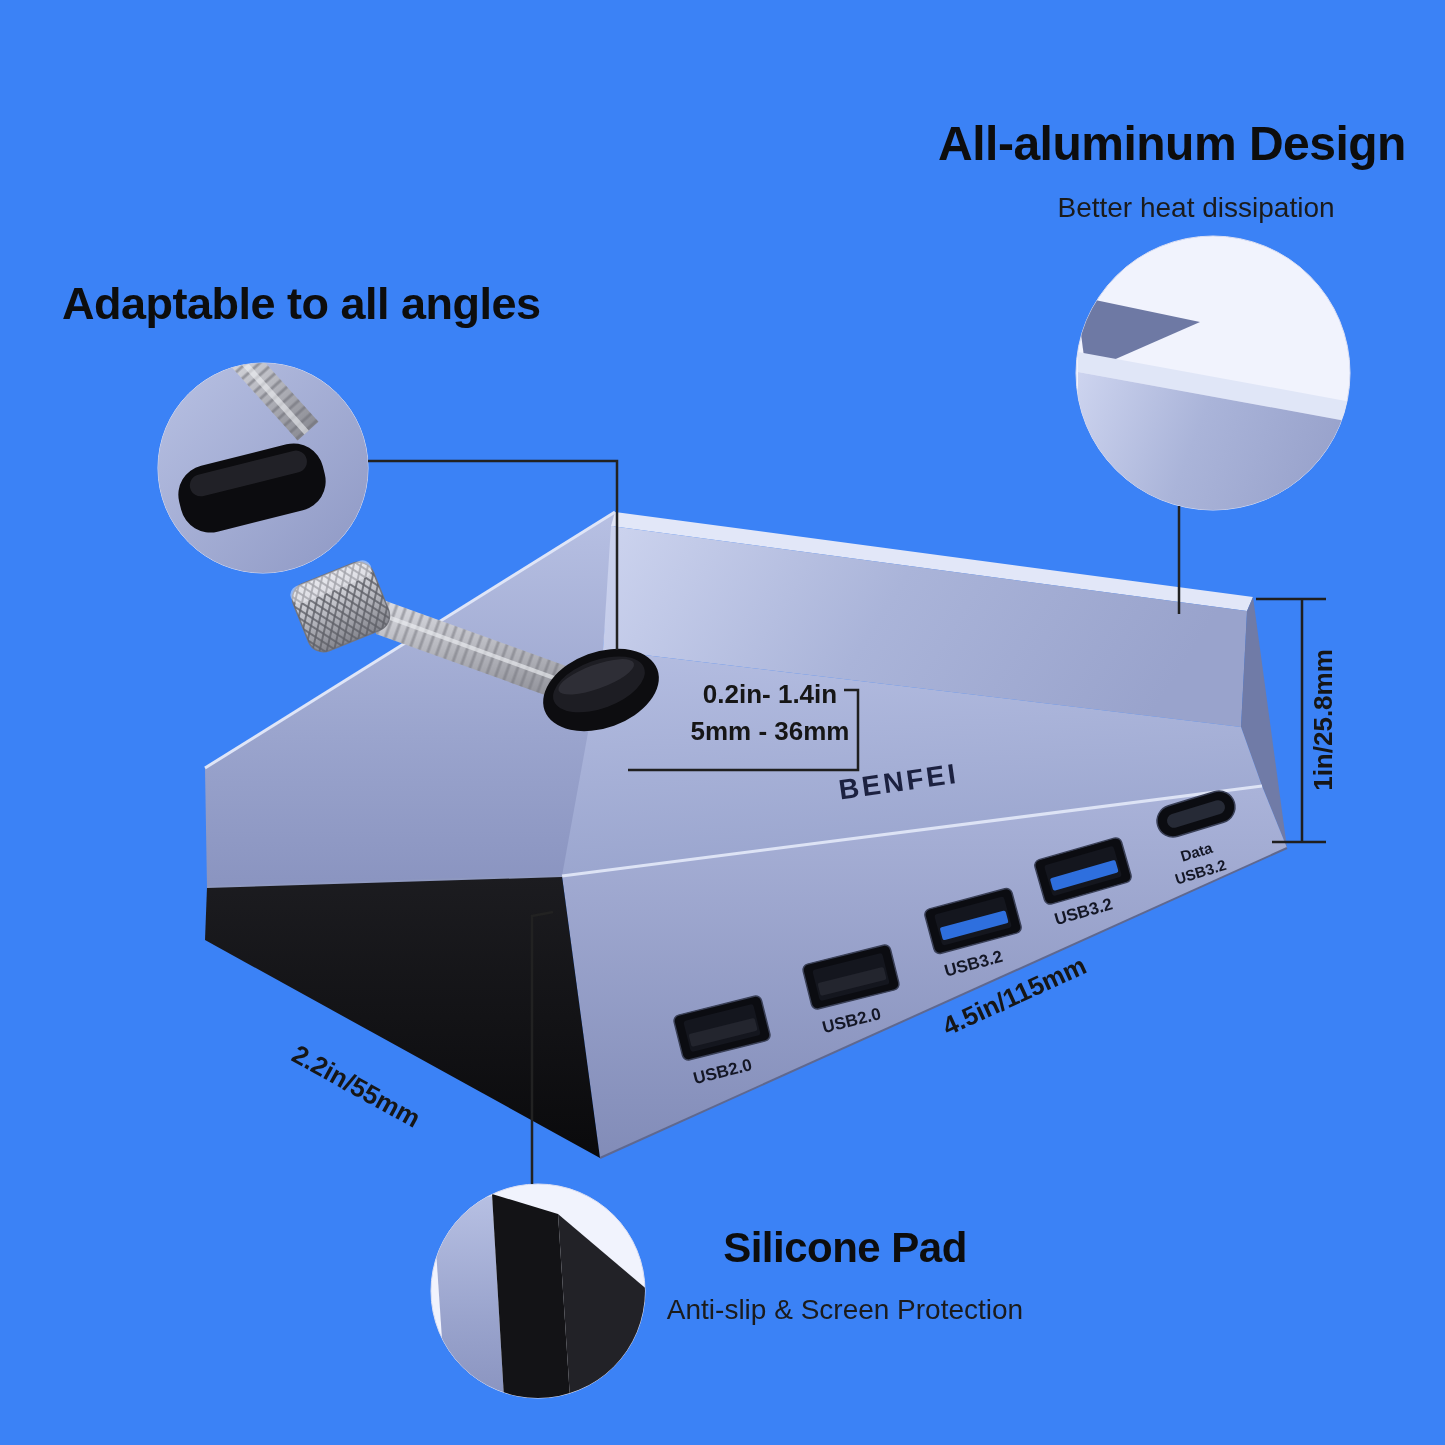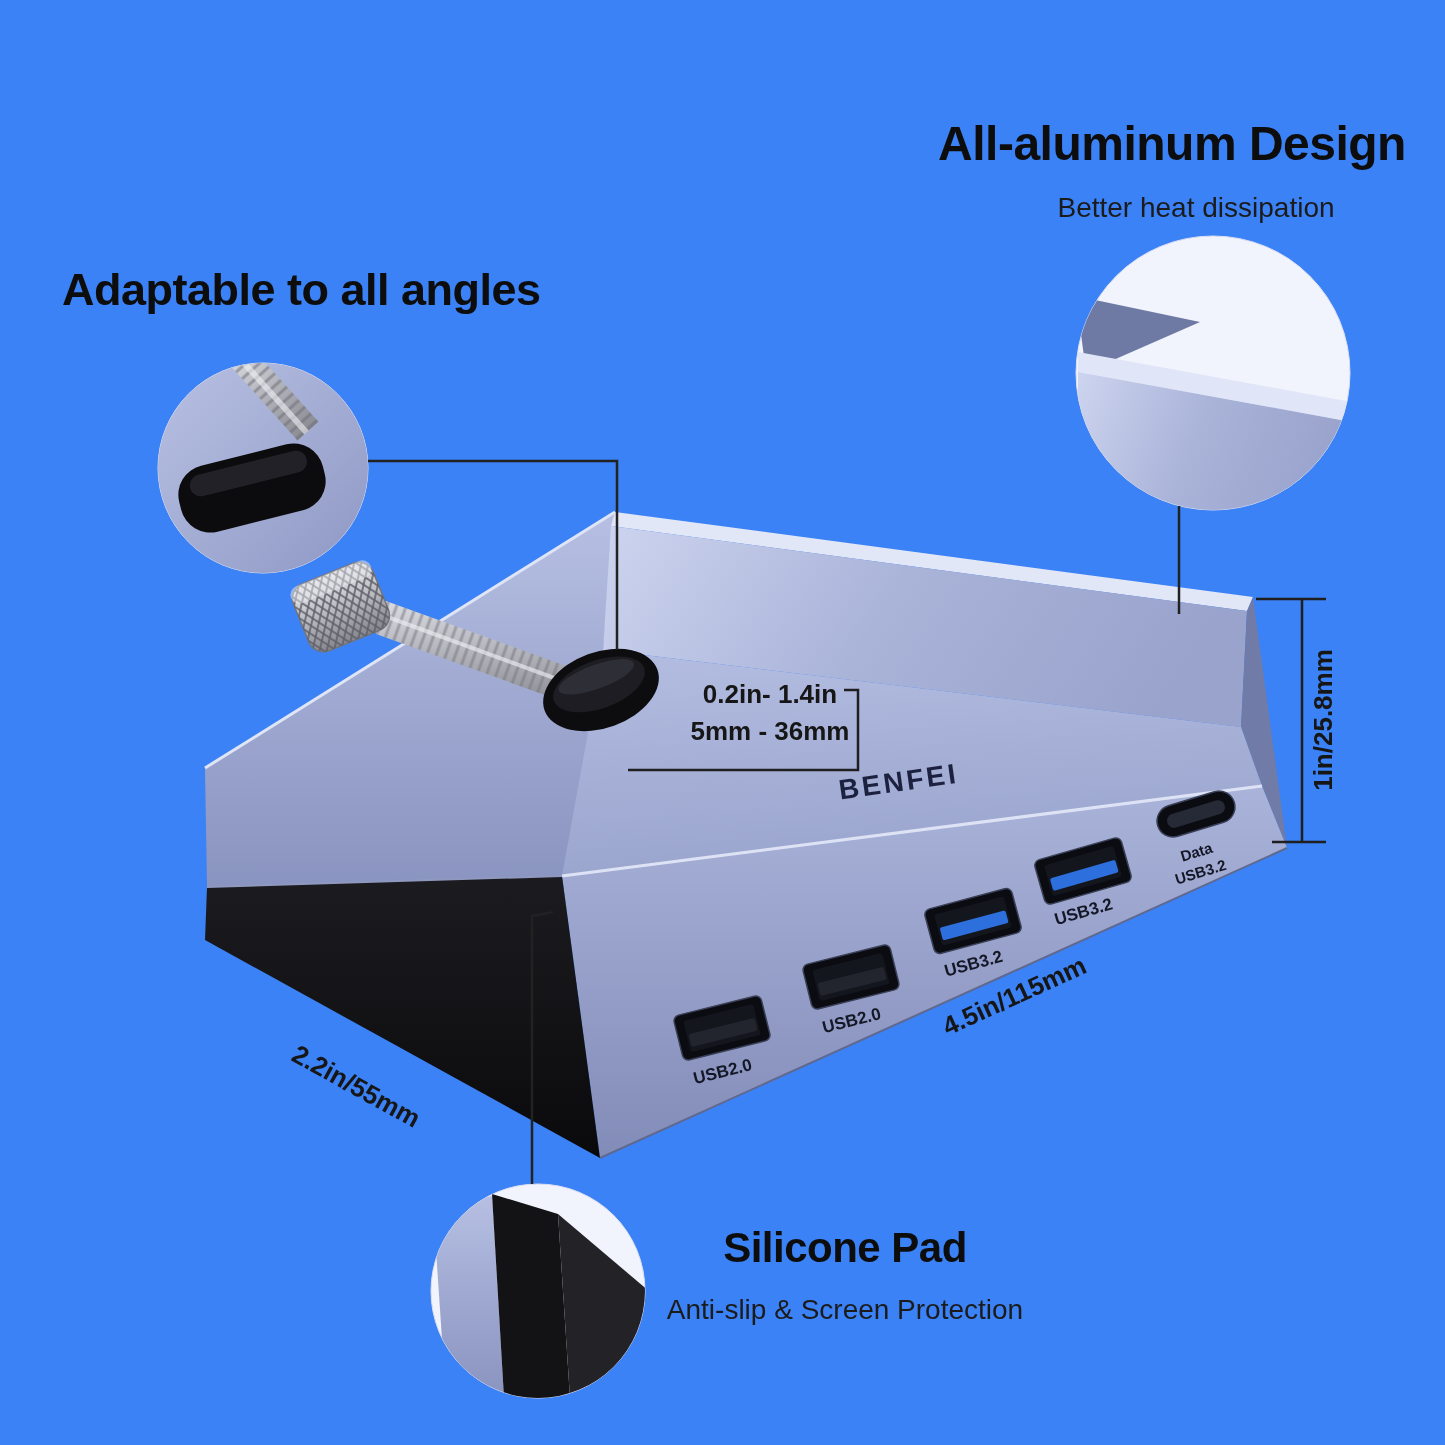--- a/index.html
+++ b/index.html
@@ -5,21 +5,21 @@
   * { margin:0; padding:0; box-sizing:border-box; }
   html,body { background:#ffffff; }
   body { font-family:"Liberation Sans", sans-serif; }
   .stage { position:relative; width:1445px; height:1445px; background:#3b82f6; overflow:hidden; }
   .stage svg { position:absolute; inset:0; z-index:1; }
   .hd { position:absolute; z-index:2; color:#0d0d0d; white-space:nowrap; }
   .hd-title { font-weight:800; letter-spacing:-0.5px; }
   .hd-sub { font-weight:400; color:#1b1b1b; }
   .t-aluminum      { top:116px; left:1172px; transform:translateX(-50%); font-size:48px; }
   .t-aluminum-sub  { top:192px; left:1172px; transform:translateX(-50%); font-size:28px;margin-left:24px; }
-  .t-angles        { top:264px; left:62px; font-size:45px; }
+  .t-angles        { top:278px; left:62px; font-size:45px; }
   .t-silicone      { top:1224px; left:845px; transform:translateX(-50%); font-size:42px; }
   .t-silicone-sub  { top:1294px; left:845px; transform:translateX(-50%); font-size:28px;text-align:center; }
   svg text { font-family:"Liberation Sans", sans-serif; }
   .dim-text { font-size:26px; font-weight:700; fill:#161616; }
   .port-label { font-size:17px; font-weight:700; fill:#141726; }
   .port-label-sm { font-size:15px; font-weight:700; fill:#141726; }
   .brand-text { font-size:28px; font-weight:800; letter-spacing:3px; fill:#1c2140; }
   .conn { stroke:#222222; stroke-width:2.5px; fill:none; }
   .dimline { stroke:#1f1f1f; stroke-width:2.5px; fill:none; }
 </style>

